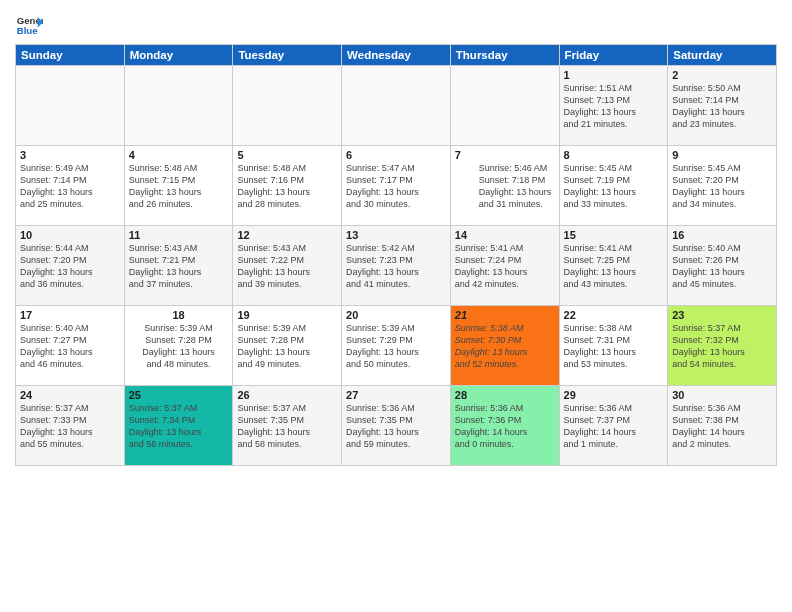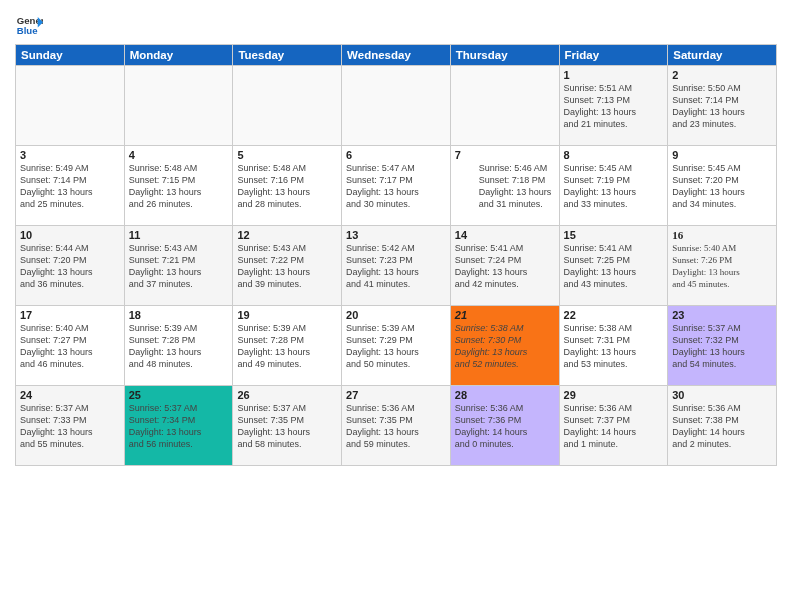--- a/index.html
+++ b/index.html
@@ -119,21 +119,21 @@
     </thead>
     <tbody id="calendar-body">
     <tr>
           <td class="empty"></td>
           <td class="empty"></td>
           <td class="empty"></td>
           <td class="empty"></td>
           <td class="empty"></td>
           <td style="background: rgb(245, 245, 245);">
             <span class="day-num">1</span>
-            <div class="day-info" style="white-space: pre-line;">Sunrise: 5:51 AM
+            <div class="day-info" style="white-space: pre-line;">Sunrise: 1:51 AM
 Sunset: 7:13 PM
 Daylight: 13 hours
 and 21 minutes.</div>
           </td>
           <td style="background: rgb(245, 245, 245);">
             <span class="day-num">2</span>
             <div class="day-info" style="white-space: pre-line;">Sunrise: 5:50 AM
 Sunset: 7:14 PM
 Daylight: 13 hours
 and 23 minutes.</div>
@@ -226,37 +226,37 @@
 Daylight: 13 hours
 and 42 minutes.</div>
           </td>
           <td style="background: rgb(245, 245, 245);">
             <span class="day-num">15</span>
             <div class="day-info" style="white-space: pre-line;">Sunrise: 5:41 AM
 Sunset: 7:25 PM
 Daylight: 13 hours
 and 43 minutes.</div>
           </td>
-          <td style="background: rgb(245, 245, 245); font-family: Liberation Serif, serif;">
+          <td style="background: rgb(245, 245, 245);">
             <span class="day-num">16</span>
             <div class="day-info" style="white-space: pre-line;">Sunrise: 5:40 AM
 Sunset: 7:26 PM
 Daylight: 13 hours
 and 45 minutes.</div>
           </td>
         </tr>
         <tr>
           <td style="background: rgb(255, 255, 255);">
             <span class="day-num">17</span>
             <div class="day-info" style="white-space: pre-line;">Sunrise: 5:40 AM
 Sunset: 7:27 PM
 Daylight: 13 hours
 and 46 minutes.</div>
           </td>
-          <td style="background: rgb(255, 255, 255);">
+          <td style="background: rgb(255, 255, 255); text-align: center;">
             <span class="day-num">18</span>
             <div class="day-info" style="white-space: pre-line;">Sunrise: 5:39 AM
 Sunset: 7:28 PM
 Daylight: 13 hours
 and 48 minutes.</div>
           </td>
           <td style="background: rgb(255, 255, 255);">
             <span class="day-num">19</span>
             <div class="day-info" style="white-space: pre-line;">Sunrise: 5:39 AM
 Sunset: 7:28 PM
@@ -277,21 +277,21 @@
 Daylight: 13 hours
 and 52 minutes.</div>
           </td>
           <td style="background: rgb(255, 255, 255);">
             <span class="day-num">22</span>
             <div class="day-info" style="white-space: pre-line;">Sunrise: 5:38 AM
 Sunset: 7:31 PM
 Daylight: 13 hours
 and 53 minutes.</div>
           </td>
-          <td style="background: #c4b5fd;">
+          <td style="background: #bef264;">
             <span class="day-num">23</span>
             <div class="day-info" style="white-space: pre-line;">Sunrise: 5:37 AM
 Sunset: 7:32 PM
 Daylight: 13 hours
 and 54 minutes.</div>
           </td>
         </tr>
         <tr>
           <td style="background: rgb(245, 245, 245);">
             <span class="day-num">24</span>
@@ -314,21 +314,21 @@
 Daylight: 13 hours
 and 58 minutes.</div>
           </td>
           <td style="background: rgb(245, 245, 245); margin-top: 44px;">
             <span class="day-num">27</span>
             <div class="day-info" style="white-space: pre-line;">Sunrise: 5:36 AM
 Sunset: 7:35 PM
 Daylight: 13 hours
 and 59 minutes.</div>
           </td>
-          <td style="background: #c4b5fd;">
+          <td style="background: #86efac;">
             <span class="day-num">28</span>
             <div class="day-info" style="white-space: pre-line;">Sunrise: 5:36 AM
 Sunset: 7:36 PM
 Daylight: 14 hours
 and 0 minutes.</div>
           </td>
           <td style="background: rgb(245, 245, 245);">
             <span class="day-num">29</span>
             <div class="day-info" style="white-space: pre-line;">Sunrise: 5:36 AM
 Sunset: 7:37 PM

